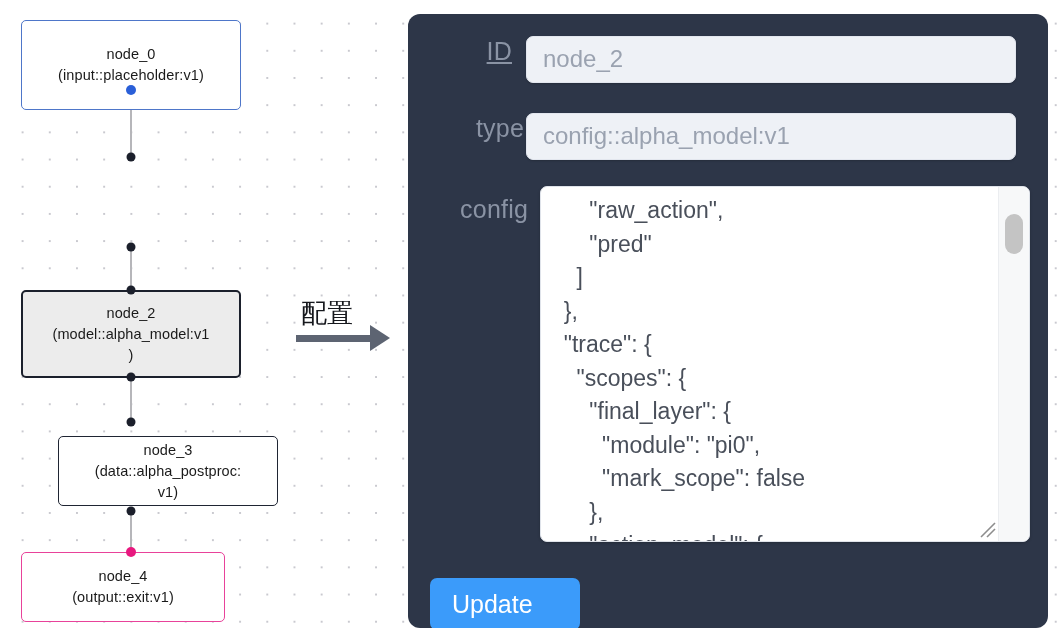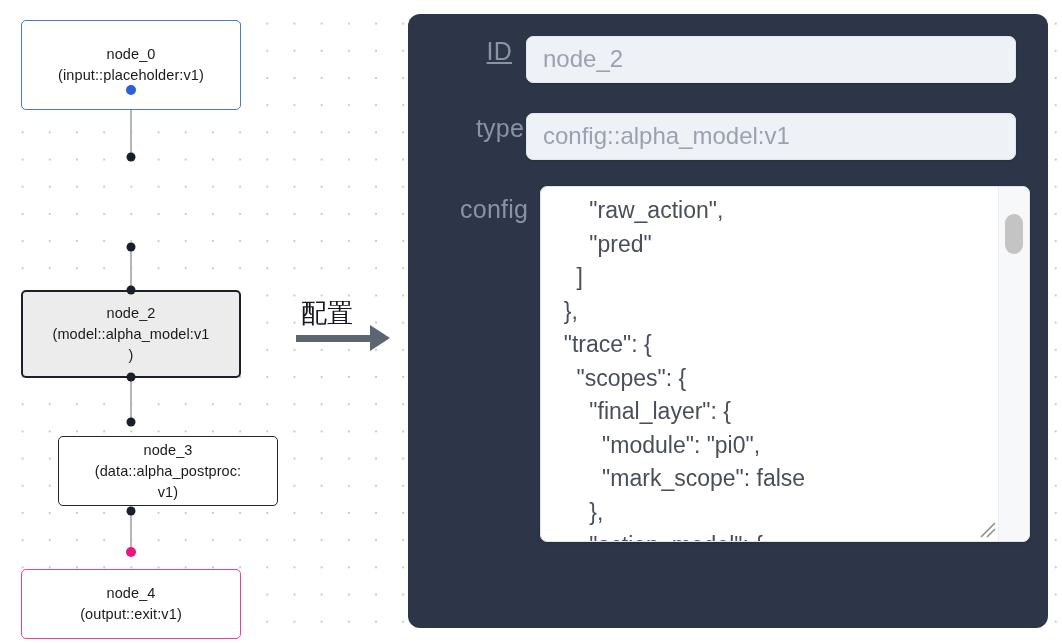--- a/index.html
+++ b/index.html
@@ -235,21 +235,21 @@
     <div class="handle" style="left:131px; top:377px;"></div>
 
     <div class="node" style="left:21px; top:436px; width:220px; height:70px;margin-left:37px;">
       <span class="node-text">node_3
 (data::alpha_postproc:
 v1)</span>
     </div>
     <div class="handle" style="left:131px; top:422px;"></div>
     <div class="handle" style="left:131px; top:511px;"></div>
 
-    <div class="node is-output" style="left:21px; top:552px; width:220px; height:70px;margin-top:17px;">
+    <div class="node is-output" style="left:21px; top:552px; width:204px; height:70px;">
       <span class="node-text">node_4
 (output::exit:v1)</span>
     </div>
     <div class="handle pink" style="left:131px; top:552px;"></div>
 
     <div id="arrow-group" style="left:296px; top:296px; width:96px; height:62px;">
       <div id="arrow-label" style="left:5px; top:0px;">配置</div>
       <div id="arrow-shaft" style="left:0px; top:39px; width:76px;"></div>
       <div id="arrow-head" style="left:74px; top:29px;"></div>
     </div>
@@ -285,14 +285,15 @@
         <div id="config-thumb"></div>
       </div>
       <div id="config-resize">
         <svg width="20" height="20" viewBox="0 0 20 20">
           <line x1="3" y1="17" x2="17" y2="3" stroke="#8d8d8d" stroke-width="1.6"></line>
           <line x1="9" y1="17" x2="17" y2="9" stroke="#8d8d8d" stroke-width="1.6"></line>
         </svg>
       </div>
     </div>
 
+    <button id="update-button">Update</button>
   </div>
 </div>
 
 </body></html>

